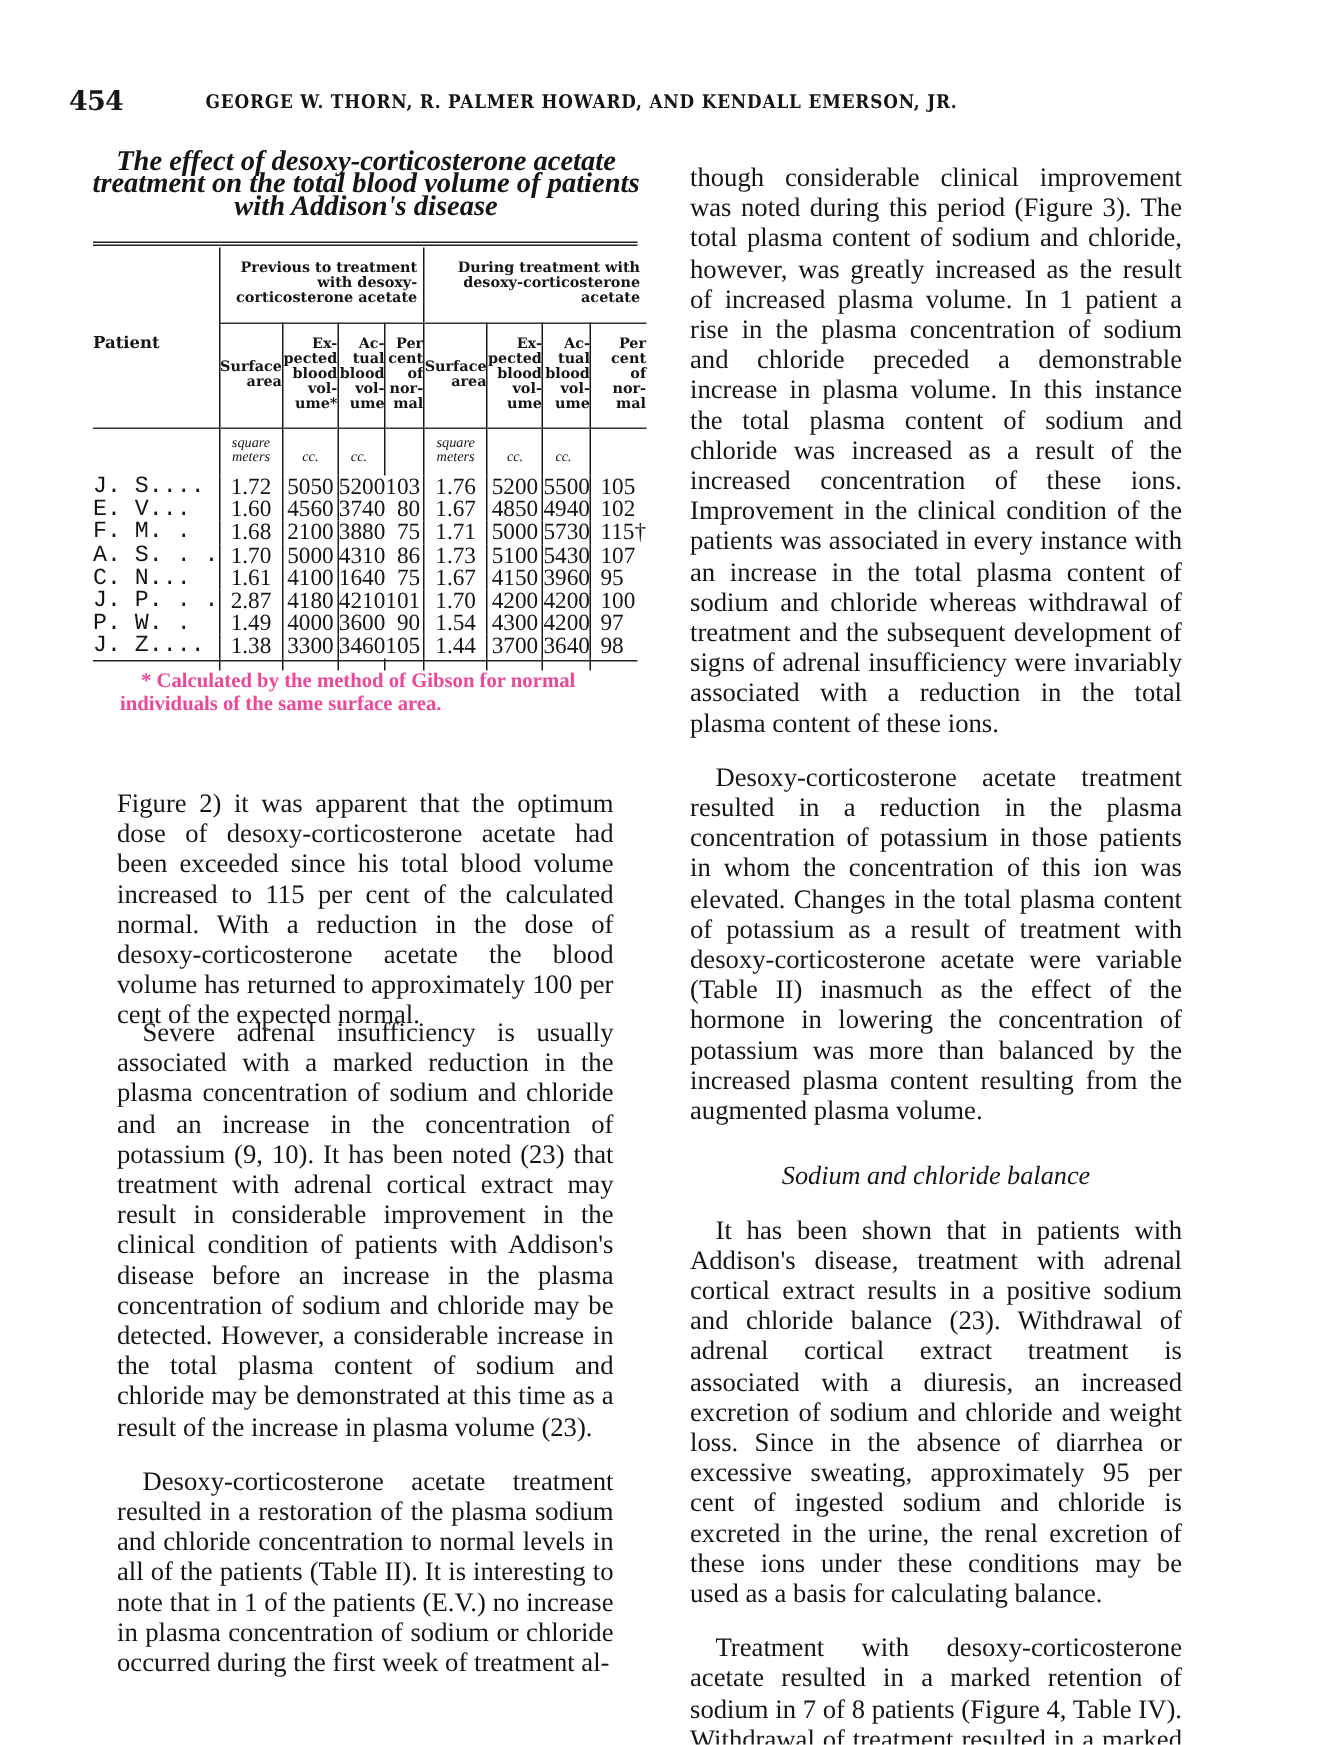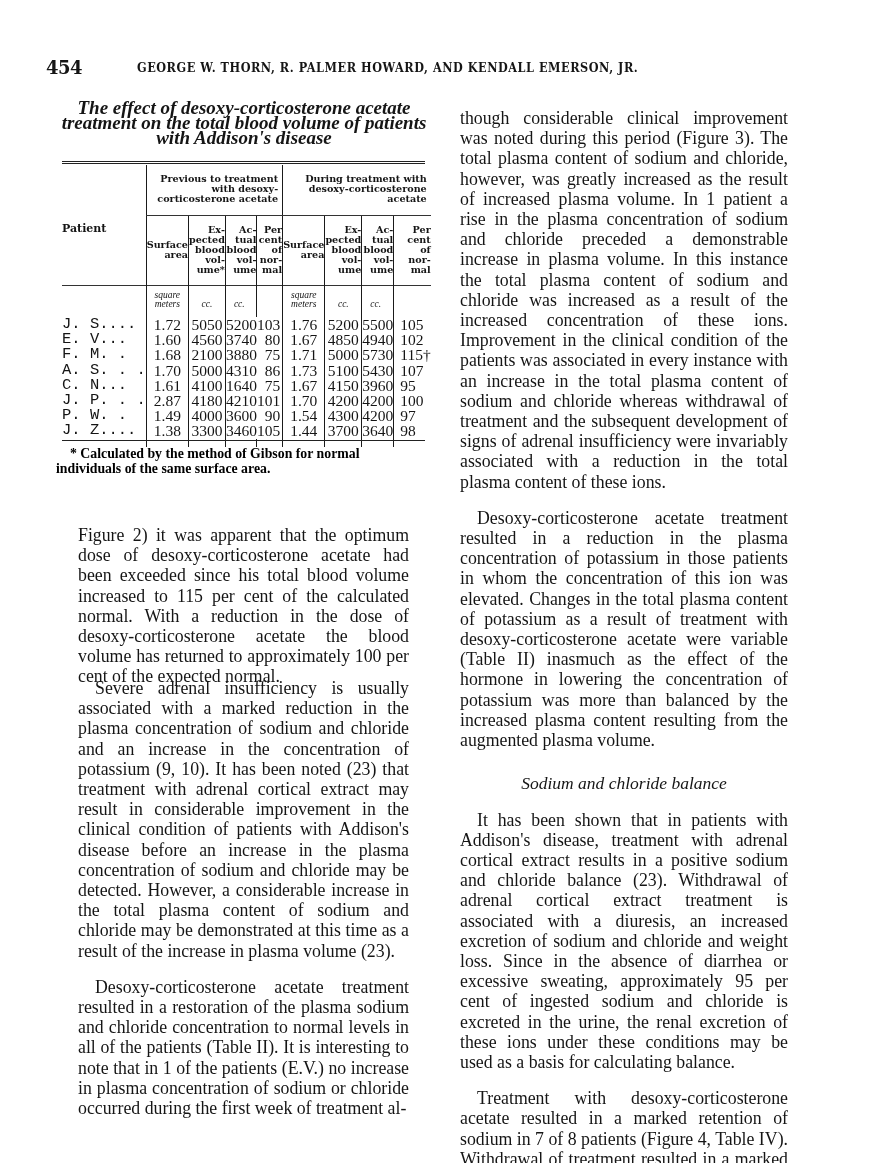--- a/index.html
+++ b/index.html
@@ -28,21 +28,21 @@
   .rule-top { position: absolute; left: 0; top: 67px; width: 363px; height: 3px; border-top: 1px solid #222; border-bottom: 1.5px solid #222; box-sizing: border-box; }
   .rule-bottom { position: absolute; left: 0; width: 363px; height: 0; border-top: 1.5px solid #222; }
   .vline { border-left: 1.4px solid #1a1a1a; }
   .hline { border-bottom: 1.2px solid #333; }
   .unit { font-style: italic; font-weight: normal; font-size: 9.5px; line-height: 9px; font-family: "Liberation Serif", serif; }
   .data-table td.num { font-size: 15.5px; line-height: 15.2px; text-align: center; font-family: "Liberation Serif", serif; }
   .data-table td.patient { font-size: 15.5px; line-height: 15.2px; text-align: left; font-family: Liberation Mono, monospace; white-space: nowrap; }
   .data-table td.pct { text-align: right; padding-right: 2px; }
   .data-table td.pct2 { text-align: left; padding-left: 6px; }
 
-  .footnotes { position: absolute; left: 56px; top: 446px; width: 363px; font-size: 13.8px; line-height: 15.2px; font-weight: bold; font-family: "Liberation Serif", serif; color: #000000; }
+  .footnotes { position: absolute; left: 80px; top: 446px; width: 363px; font-size: 13.8px; line-height: 15.2px; font-weight: bold; font-family: "Liberation Serif", serif; color: #ec4899; }
   .footnotes p { margin: 0; }
   .fn-indent { text-indent: 14px; }
 </style>
 </head>
 <body>
 
 <div class="running-head">
   <span class="page-number">454</span>
   <span class="authors">GEORGE W. THORN, R. PALMER HOWARD, AND KENDALL EMERSON, JR.</span>
 </div>

